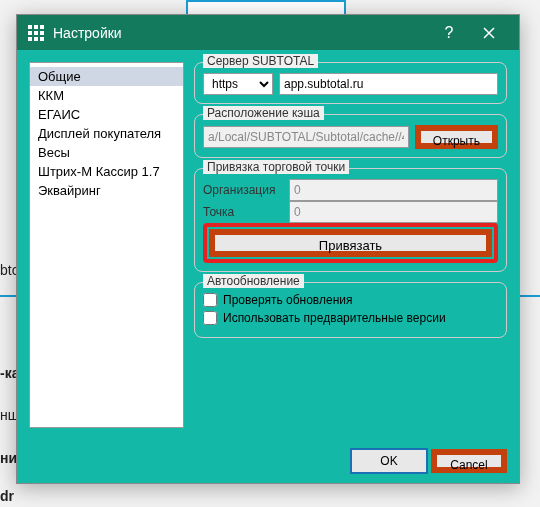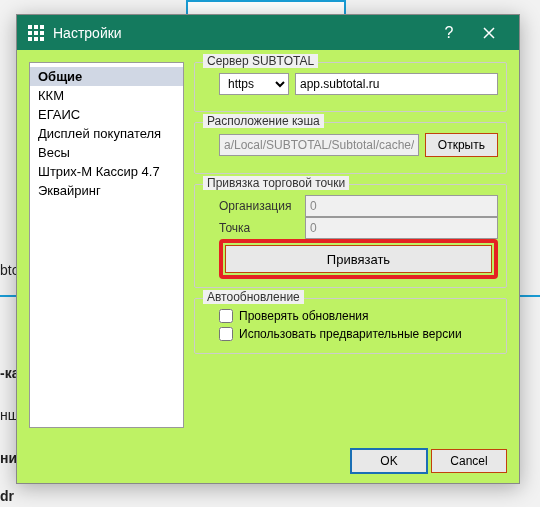--- a/index.html
+++ b/index.html
@@ -8,21 +8,21 @@
     .bg-tab { position: absolute; top: 0; left: 186px; width: 160px; height: 30px; background: #fff; border: 2px solid #1a9dd6; border-bottom: none; }
     .bg-line { position: absolute; top: 295px; left: 0; right: 0; height: 2px; background: #1a9dd6; }
     .bg-text { position: absolute; left: 0; color: #222; font-size: 14px; }
     
     .dialog {
       position: absolute;
       left: 16px;
       top: 14px;
       width: 504px;
       height: 470px;
-      background: #bef264;
+      background: #14b8a6;
       border: 1px solid #888;
       box-shadow: 0 4px 20px rgba(0,0,0,0.3);
     }
     
     .titlebar {
       height: 35px;
       background: #147a5e;
       color: #fff;
       display: flex;
       align-items: center;
@@ -44,59 +44,59 @@
       background: #fff;
       border: 1px solid #999;
       padding: 4px 0;
     }
     .sidebar-item {
       padding: 2px 8px;
       font-size: 13px;
       cursor: pointer;
       color: #000;
     }
-    .sidebar-item.selected { background: #d0d7e4; font-weight: bold; }
+    .sidebar-item.selected { background: #d0d7e4; }
     
     .content { flex: 1; display: flex; flex-direction: column; gap: 10px; }
     
     .group {
       border: 1px solid #ccc;
-      padding: 10px 8px 8px 24px;
+      padding: 10px 8px 8px 8px;
       position: relative;
-      border-radius: 2px;
+      border-radius: 8px;
     }
     .group-title {
       position: absolute;
       top: -9px;
       left: 8px;
       background: #f0f0f0;
       padding: 0 4px;
       font-size: 12px;
       color: #333;
     }
     
     .row { display: flex; align-items: center; gap: 6px; margin-bottom: 0; }
-    .row:last-child { margin-bottom: 8px; }
+    .row:last-child { margin-bottom: 0; }
     
     select, input[type="text"] {
       font-size: 12px;
       padding: 2px 4px;
       border: 1px solid #999;
       background: #fff;
       height: 22px;
     }
     input[disabled] { background: #f0f0f0; color: #888; }
     
     .label { font-size: 12px; color: #333; width: 80px; }
     
     .btn {
       font-size: 12px;
       padding: 3px 12px;
       background: #e8e8e8;
-      border: 1px solid #c2410c;
+      border: 6px solid #c2410c;
       cursor: pointer;
       height: 24px;
     }
     
     .btn-wide {
       width: 100%;
       height: 28px;
       font-size: 13px;
     }
     .highlight-red { border: 4px solid #e52222; border-radius: 4px; padding: 2px; }
@@ -149,21 +149,21 @@
     </div>
   </div>
 
   <div class="dialog-body">
     <div class="sidebar">
       <div class="sidebar-item selected">Общие</div>
       <div class="sidebar-item">ККМ</div>
       <div class="sidebar-item">ЕГАИС</div>
       <div class="sidebar-item">Дисплей покупателя</div>
       <div class="sidebar-item">Весы</div>
-      <div class="sidebar-item">Штрих-М Кассир 4.7</div>
+      <div class="sidebar-item">Штрих-М Кассир 1.7</div>
       <div class="sidebar-item">Эквайринг</div>
     </div>
 
     <div class="content">
       <div class="group">
         <div class="group-title">Сервер SUBTOTAL</div>
         <div class="row">
           <select style="width:70px">
             <option>https</option>
           </select>

